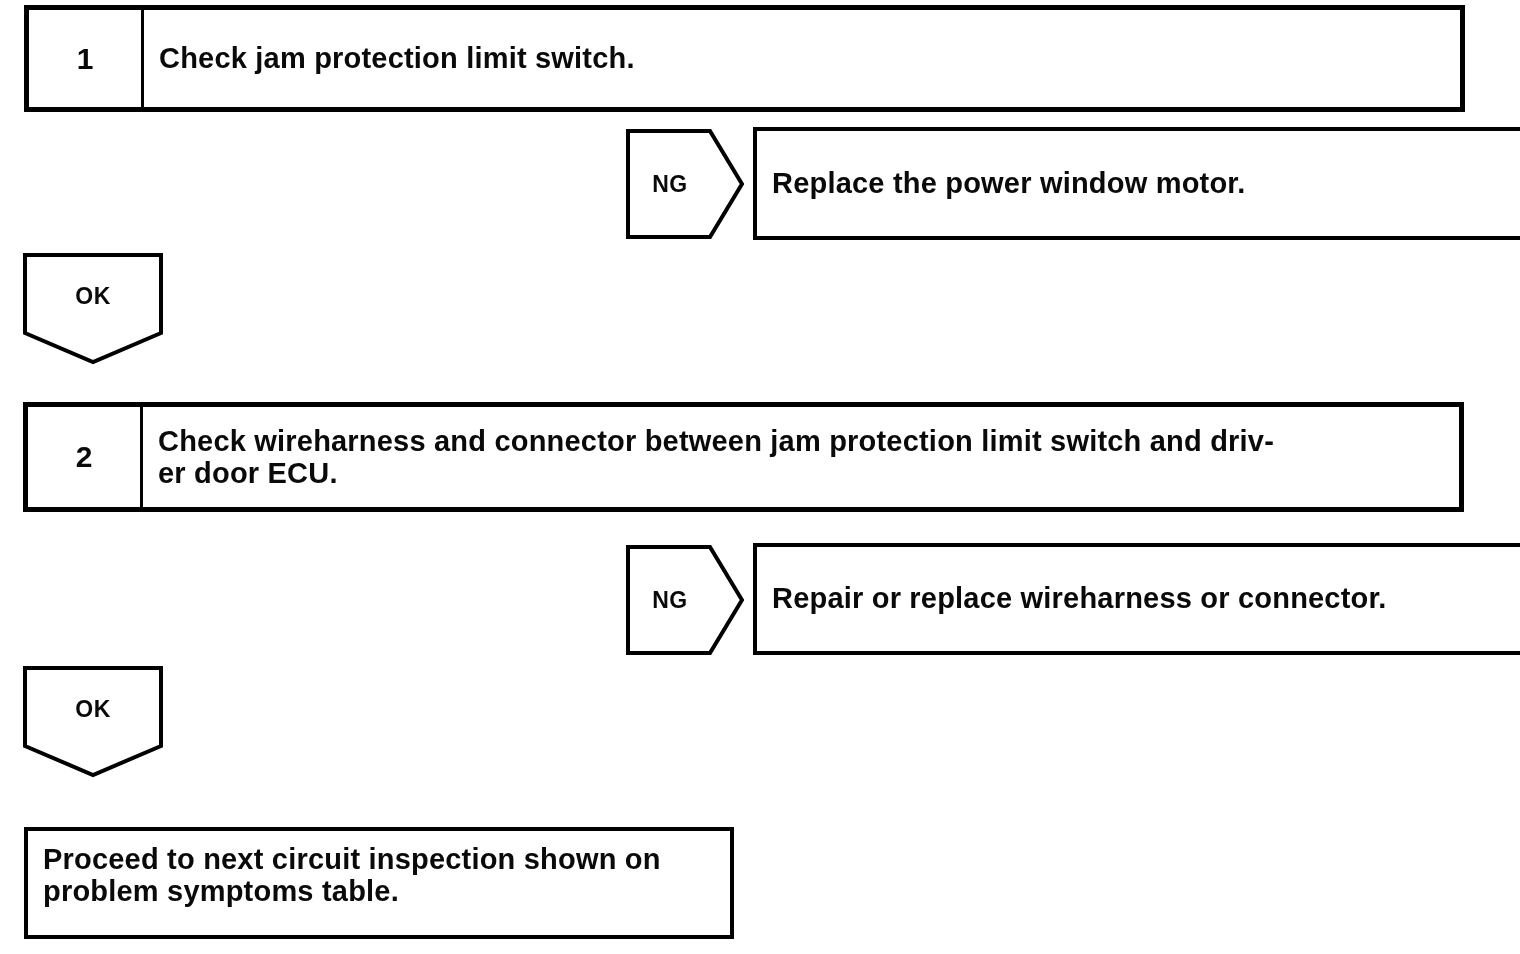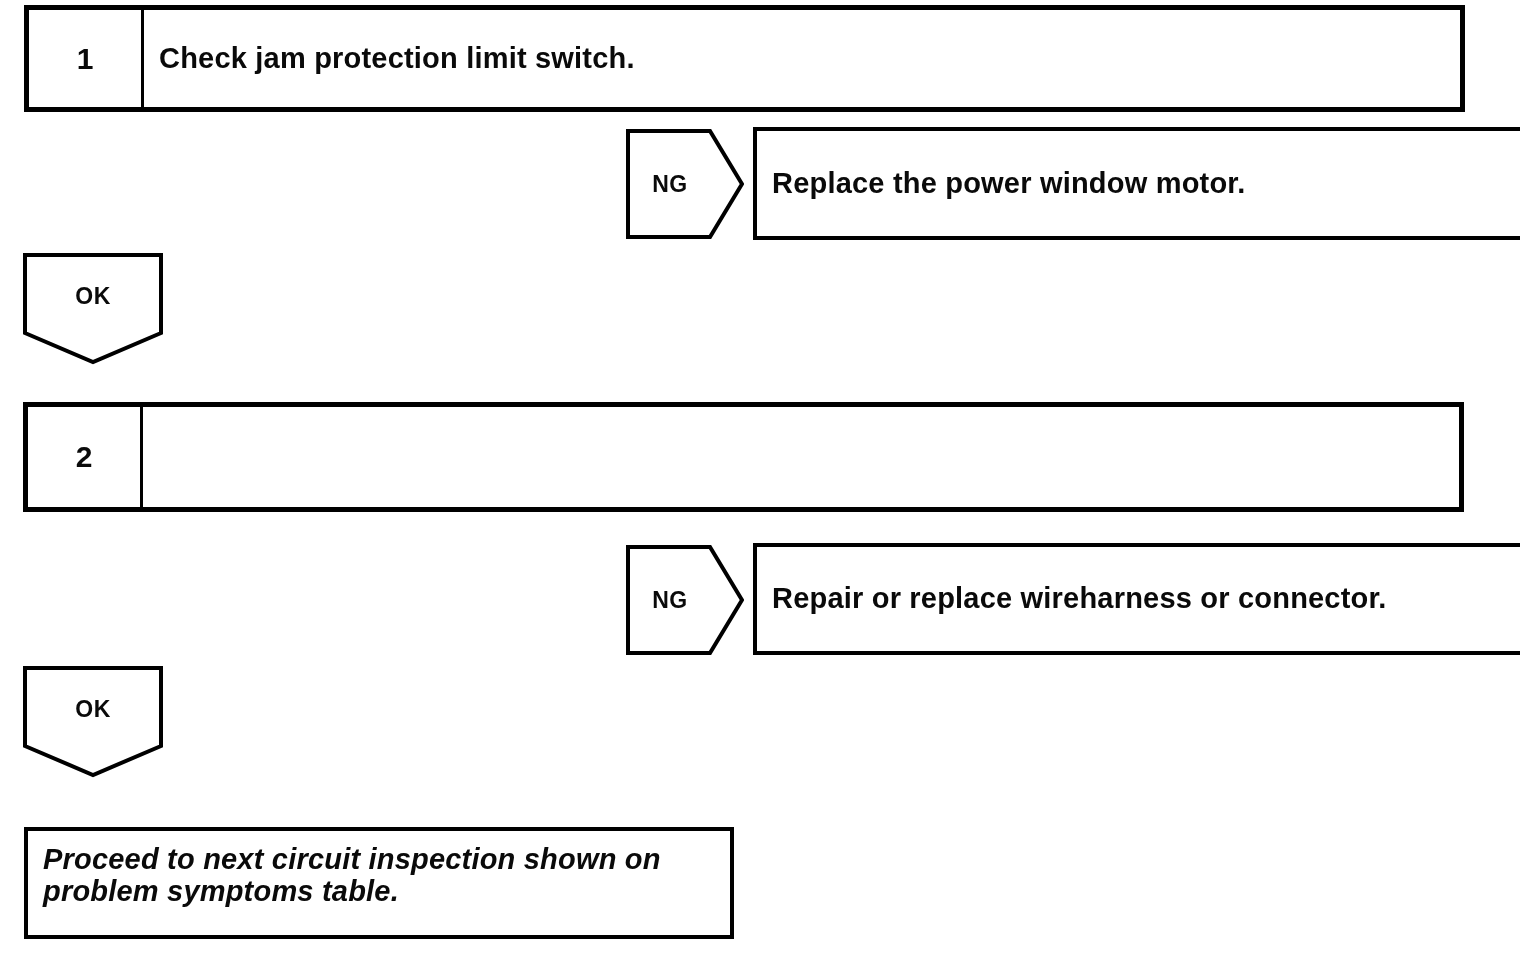--- a/index.html
+++ b/index.html
@@ -56,21 +56,20 @@
     padding: 0 16px 0 15px;
     font-size: 29px;
     font-weight: 700;
     line-height: 1.1;
     white-space: pre-line;
     letter-spacing: 0.2px;
   }
   .action-box.top-align {
     align-items: flex-start;
     padding-top: 13px;
-    font-style: italic;
   }
 
   
   .shape-wrap { position: absolute; }
   .shape-wrap svg { display: block; }
   .shape-label {
     position: absolute;
     display: flex;
     align-items: center;
     justify-content: center;
@@ -100,20 +99,22 @@
 
   <div class="shape-wrap" style="left:23px; top:253px; width:140px; height:112px;">
     <svg width="140" height="112" viewBox="0 0 140 112">
       <polygon points="2,2 138,2 138,80 70,109 2,80" fill="#ffffff" stroke="#000000" stroke-width="4"></polygon>
     </svg>
     <div class="shape-label" style="left:0; top:4px; width:140px; height:78px;">OK</div>
   </div>
 
   <div class="abs step-box" style="left:23px; top:402px; width:1441px; height:110px;">
     <div class="num-cell">2</div>
+    <div class="step-text">Check wireharness and connector between jam protection limit switch and driv-
+er door ECU.</div>
   </div>
 
   <div class="shape-wrap" style="left:626px; top:545px; width:118px; height:110px;">
     <svg width="118" height="110" viewBox="0 0 118 110">
       <polygon points="2,2 84,2 116,55 84,108 2,108" fill="#ffffff" stroke="#000000" stroke-width="4"></polygon>
     </svg>
     <div class="shape-label" style="left:0; top:0; width:88px; height:110px;">NG</div>
   </div>
 
   <div class="abs action-box" style="left:753px; top:543px; width:855px; height:112px;">Repair or replace wireharness or connector.</div>

